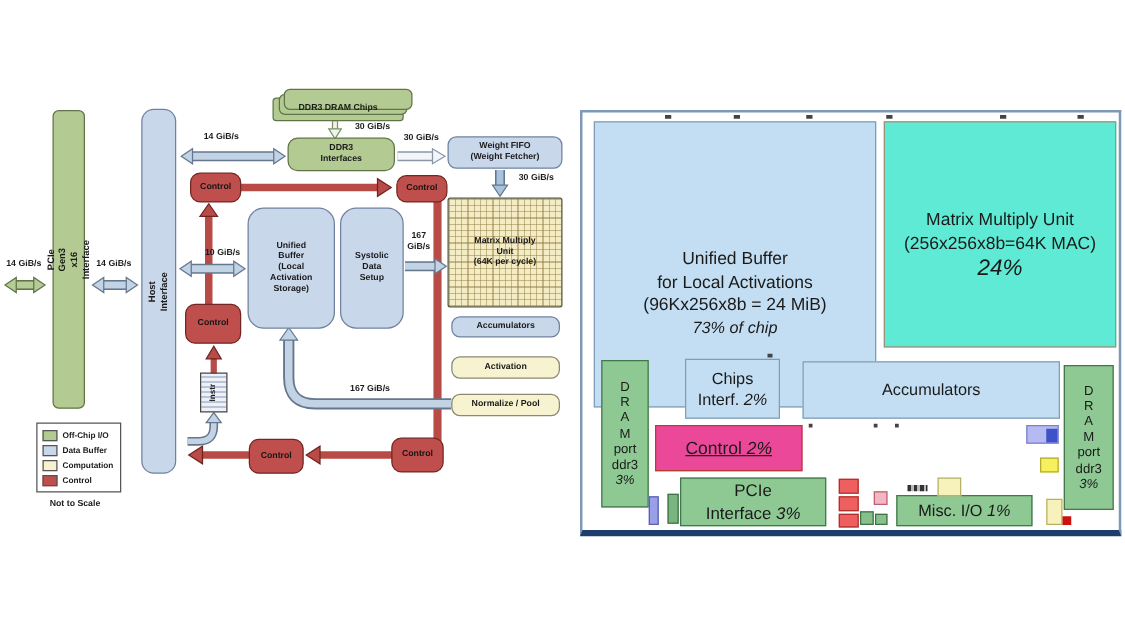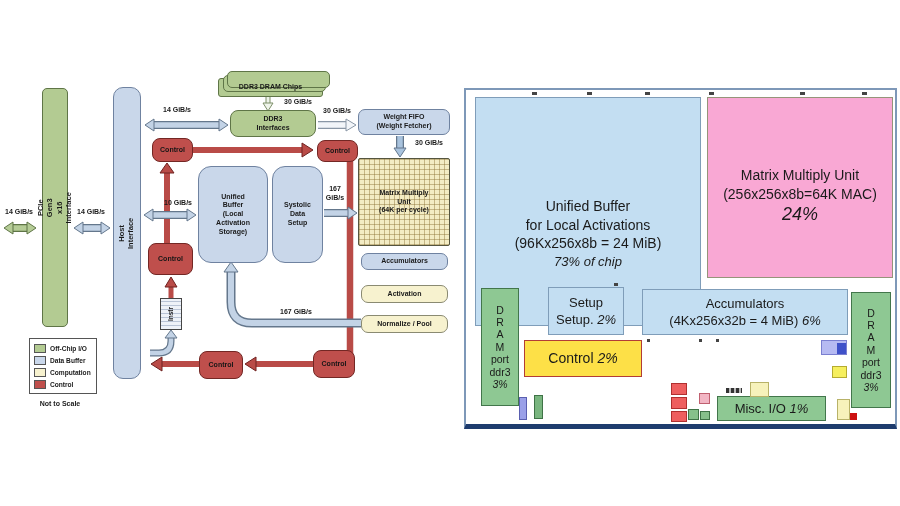--- a/index.html
+++ b/index.html
@@ -33,23 +33,23 @@
   .lrow{display:flex;align-items:center;gap:4px;height:12px;}
   .lsw{width:10px;height:7px;border:1px solid #555;display:inline-block;}
   .llab{font-size:6.6px;font-weight:bold;}
 
   
   .fp{position:absolute;left:464px;top:88px;width:429px;height:334px;background:#fff;
       border:2.5px solid #7e98b8;border-bottom:5px solid #1e3c6e;box-sizing:content-box;}
   .fpbox{position:absolute;display:flex;flex-direction:column;align-items:center;justify-content:center;
          box-sizing:border-box;text-align:center;line-height:1.32;}
   .fpblue{background:#c3def2;border:1.2px solid #7f9db9;}
-  .fpyellow{background:#f9a8d4;border:1.2px solid #96947a;}
+  .fpyellow{background:#5eead4;border:1.2px solid #96947a;}
   .fpgreen{background:#8ec893;border:1.5px solid #42764b;}
-  .fpred{background:#fde047;border:1.5px solid #b23c36;}
+  .fpred{background:#ec4899;border:1.5px solid #b23c36;text-decoration:underline;}
   .pre{white-space:pre-line;}
   .ital{font-style:italic;}
   .tick{position:absolute;background:#444;}
   .deco{position:absolute;box-sizing:border-box;}
 </style>
 </head>
 <body>
 
 <div class="canvas">
 
@@ -261,32 +261,35 @@
       <div class="pre" style="font-size:10.5px;">D
 R
 A
 M
 port
 ddr3</div>
       <div class="ital" style="font-size:10.5px;">3%</div>
     </div>
 
     <div class="fpbox fpblue" style="left:82px;top:197px;width:76px;height:48px;">
-      <div style="font-size:13px;">Setup</div>
-      <div style="font-size:13px;"><span>Setup.</span> <i>2%</i></div>
+      <div style="font-size:13px;">Chips</div>
+      <div style="font-size:13px;"><span>Interf.</span> <i>2%</i></div>
     </div>
     <div class="fpbox fpblue" style="left:176px;top:199px;width:206px;height:46px;">
       <div style="font-size:13px;">Accumulators</div>
-      <div style="font-size:13px;"><span>(4Kx256x32b = 4 MiB)</span> <i>6%</i></div>
     </div>
 
     <div class="fpbox fpred" style="left:58px;top:250px;width:118px;height:37px;">
       <div style="font-size:14px;"><span>Control</span> <i>2%</i></div>
     </div>
 
+    <div class="fpbox fpgreen" style="left:78px;top:292px;width:117px;height:39px;">
+      <div style="font-size:13.5px;">PCIe</div>
+      <div style="font-size:13.5px;"><span>Interface</span> <i>3%</i></div>
+    </div>
     <div class="fpbox fpgreen" style="left:251px;top:306px;width:109px;height:25px;text-align:center;">
       <div style="font-size:13px;"><span>Misc. I/O</span> <i>1%</i></div>
     </div>
 
     <div class="deco" style="left:355px;top:250px;width:26px;height:15px;background:#b6baf2;border:1px solid #7a7fd0;"></div>
     <div class="deco" style="left:371px;top:253px;width:9px;height:11px;background:#3f51c9;"></div>
     <div class="deco" style="left:366px;top:276px;width:15px;height:12px;background:#f6ef5e;border:1px solid #b5ab30;"></div>
     <div class="deco" style="left:284px;top:292px;width:19px;height:15px;background:#f7f2bb;border:1px solid #b8b268;"></div>
     <div class="deco" style="left:371px;top:309px;width:13px;height:21px;background:#f7f2bb;border:1px solid #b8b268;"></div>
     <div class="deco" style="left:205px;top:293px;width:16px;height:12px;background:#ee5f5f;border:1px solid #b03030;"></div>

